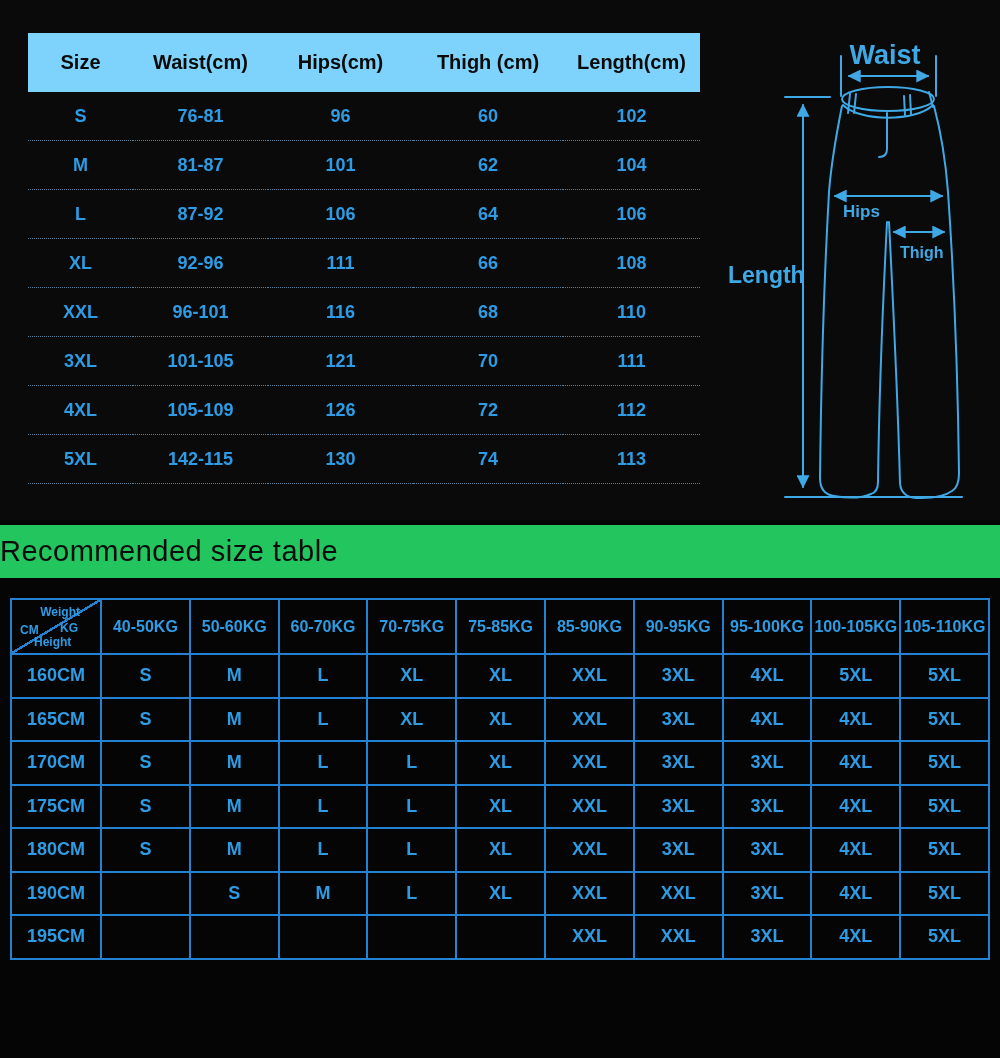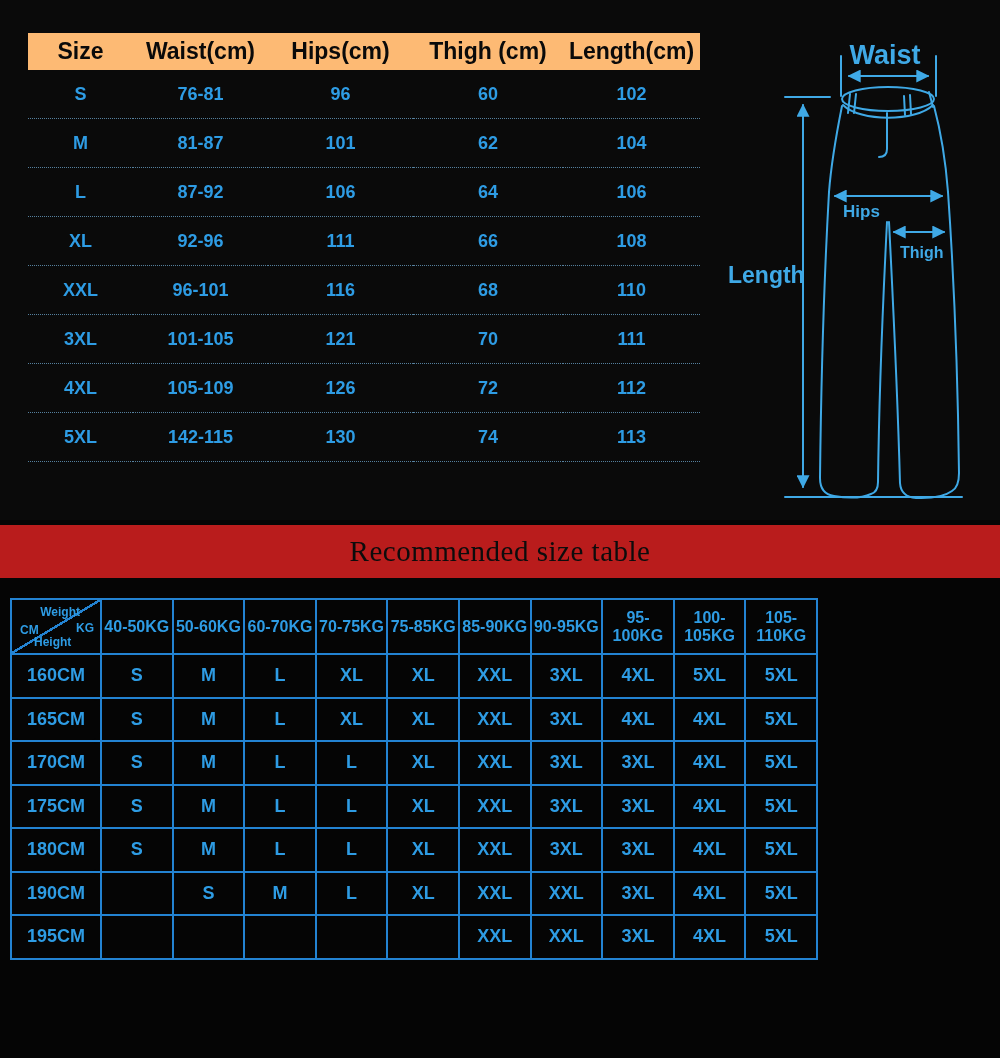--- a/index.html
+++ b/index.html
@@ -6,62 +6,62 @@
   .page{
     position:relative;width:1000px;height:1058px;overflow:hidden;
     background:#050505;
     font-family:"Liberation Sans","DejaVu Sans",sans-serif;
   }
   .top-section{position:absolute;left:0;top:0;width:1000px;height:520px;background:#0a0a0a;}
 
   
   .size-table{position:absolute;left:28px;top:33px;width:672px;border-collapse:collapse;table-layout:fixed;}
   .size-table thead th{
-    background:#fdba74;color:#0a0a0a;font-size:23px;font-weight:bold;
-    height:35px;text-align:center;padding:1px;
+    background:#7dd3fc;color:#0a0a0a;font-size:20px;font-weight:bold;
+    height:35px;text-align:center;padding:12px;
   }
   .size-table tbody td{
     color:#2E9CE4;font-size:18px;font-weight:bold;text-align:center;
     height:48px;padding:0;border-bottom:1px dotted #55809E;
   }
 
   
   .pants-wrap{position:absolute;left:700px;top:0;width:300px;height:520px;}
 
   
   .banner{
-    position:absolute;left:0;top:525px;width:1000px;height:53px;background:#b91c1c;
-    display:flex;align-items:center;justify-content:center;
-    color:#0c0c0c;font-size:29px;font-weight:400;letter-spacing:.5px;font-family:Liberation Serif, serif;
+    position:absolute;left:0;top:525px;width:1000px;height:53px;background:#22c55e;
+    display:flex;align-items:center;
+    color:#0c0c0c;font-size:29px;font-weight:400;letter-spacing:.5px;
   }
 
   
   .reco-table{
-    position:absolute;left:10px;top:598px;width:808px;
+    position:absolute;left:10px;top:598px;width:980px;
     border-collapse:collapse;table-layout:fixed;
   }
   .reco-table th,.reco-table td{
     border:2px solid #2383D2;color:#2E9CE4;text-align:center;
     vertical-align:middle;padding:0;background:#050505;
   }
   .reco-table thead th{height:53px;font-size:16px;font-weight:bold;}
   .reco-table tbody th{height:41.5px;font-size:18px;font-weight:bold;border-radius:14px;}
   .reco-table tbody td{height:41.5px;font-size:18px;font-weight:bold;}
 
   .corner-cell{position:relative;
     background:
       linear-gradient(to bottom right,
         transparent calc(50% - 1.2px),
         #2383D2 calc(50% - 1.2px),
         #2383D2 calc(50% + 1.2px),
         transparent calc(50% + 1.2px)) #050505 !important;
   }
   .corner-cell span{position:absolute;font-size:12px;font-weight:bold;color:#2E9CE4;line-height:1;}
   .corner-weight{top:6px;right:20px;}
-  .corner-kg{top:22px;right:6px;}
+  .corner-kg{top:22px;right:22px;}
   .corner-cm{top:24px;left:8px;}
   .corner-height{bottom:5px;left:22px;}
 
   
   .ref-note{
     position:absolute;top:1013px;right:14px;
     color:#48ACE8;font-size:23px;font-weight:400;letter-spacing:.3px;
   }
 </style>
 </head>

